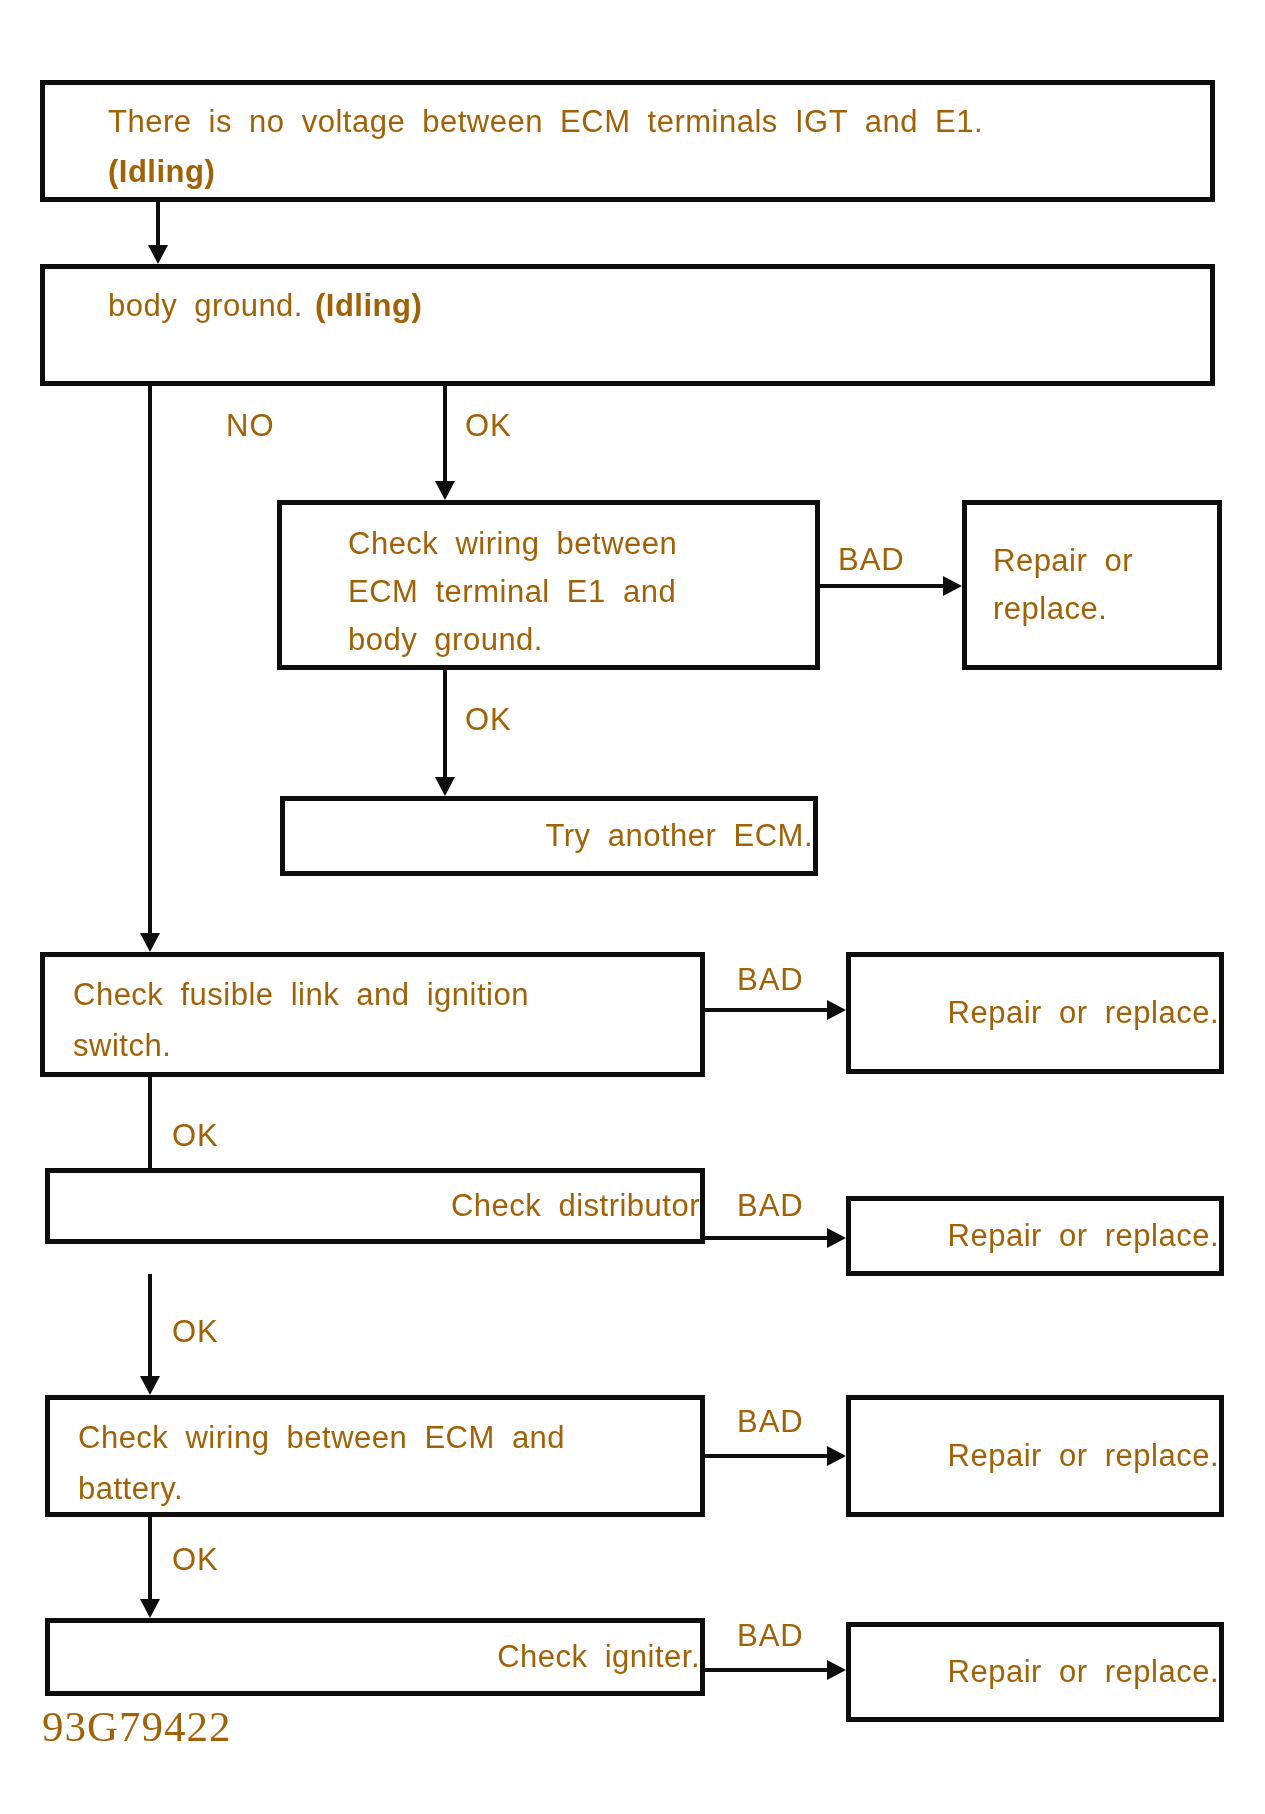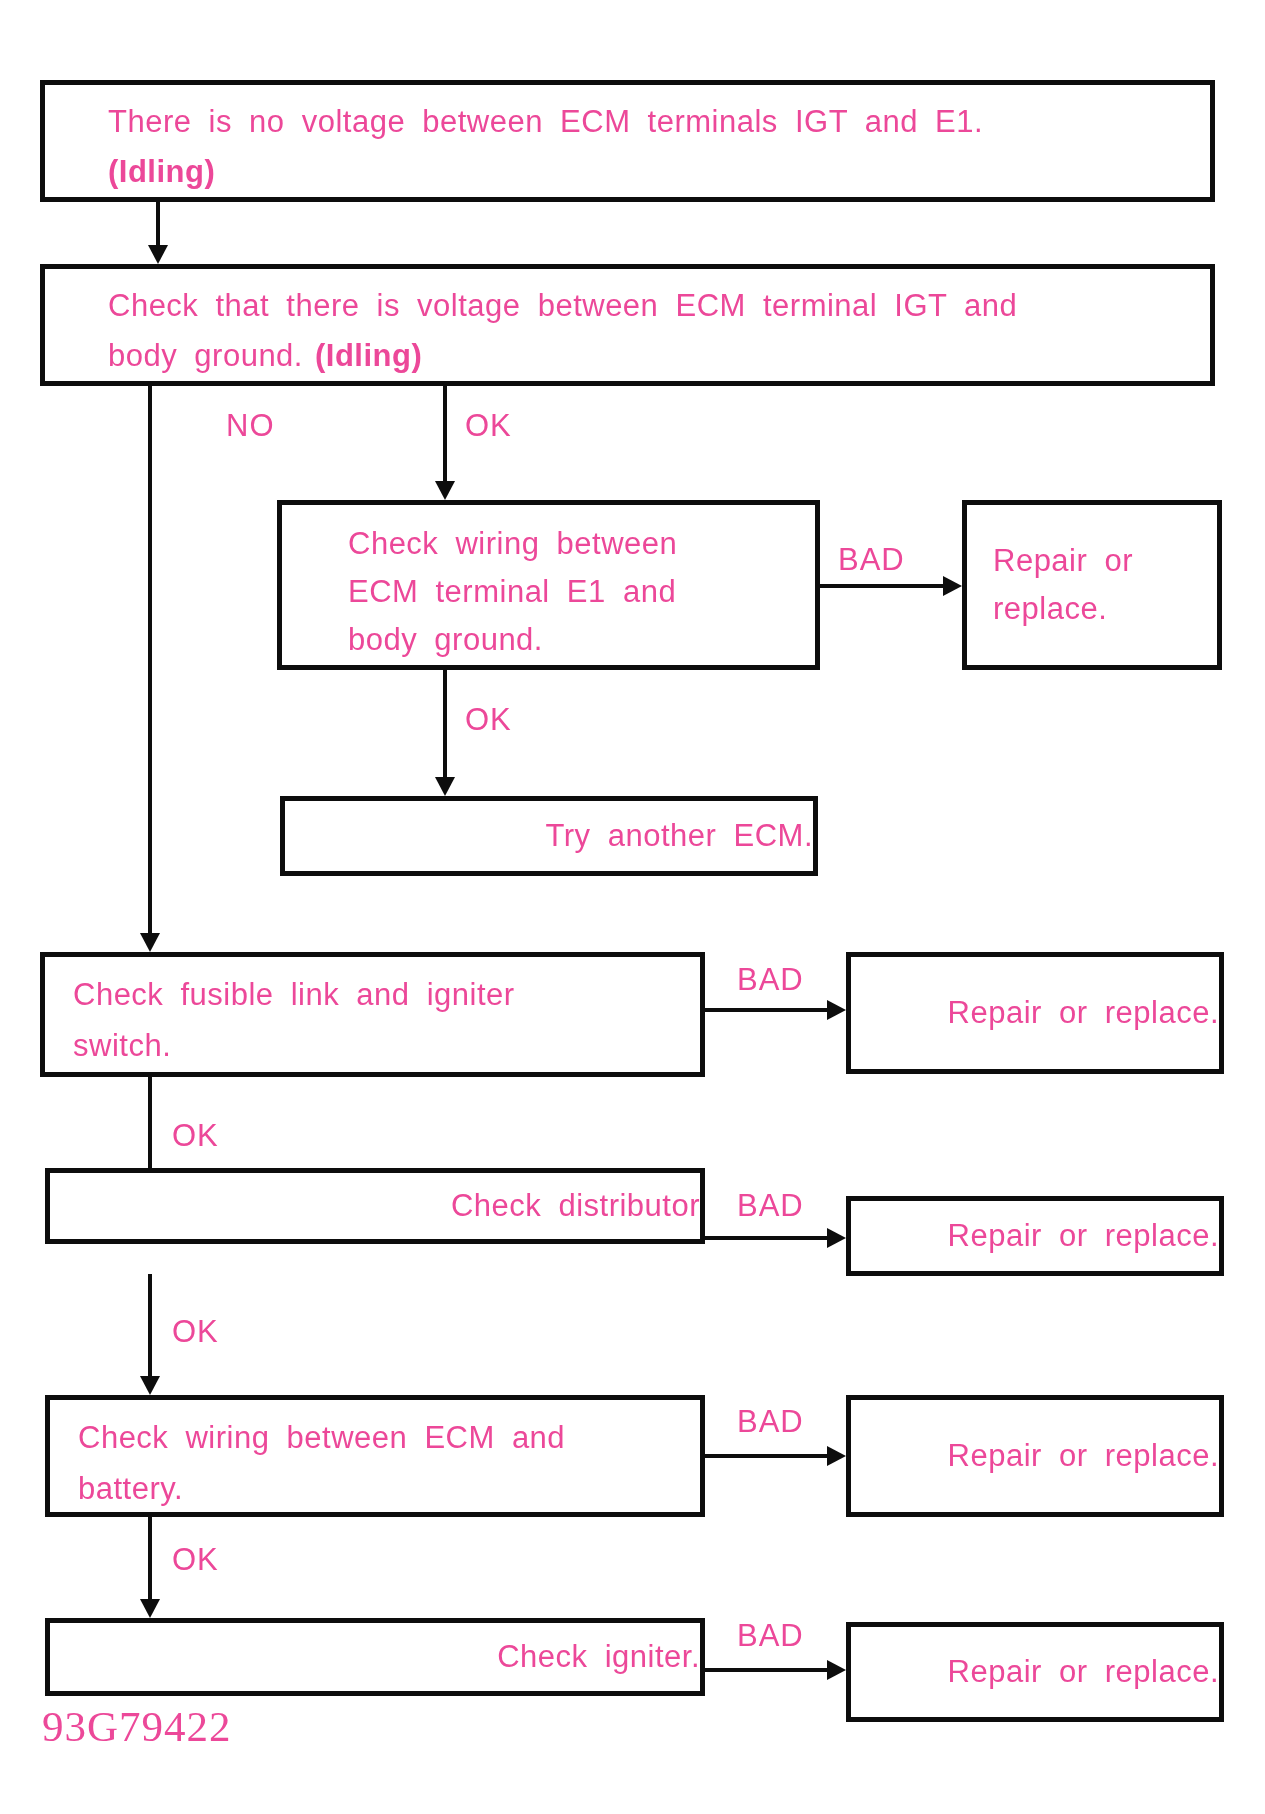--- a/index.html
+++ b/index.html
@@ -2,21 +2,21 @@
 <html><head>
 <meta charset="utf-8">
 <style>
   html, body { margin: 0; padding: 0; background: #ffffff; }
   .page {
     position: relative;
     width: 1265px;
     height: 1814px;
     background: #ffffff;
     font-family: "Liberation Sans", sans-serif;
-    color: #ec4899;
+    color: #a16207;
     overflow: hidden;
   }
   .box {
     position: absolute;
     box-sizing: border-box;
     border: 5px solid #0d0d0d;
     background: #ffffff;
     font-size: 31px;
     letter-spacing: 0.5px;
     word-spacing: 8px;
@@ -59,21 +59,20 @@
 
   <div class="box" style="left:40px; top:80px; width:1175px; height:122px; padding:12px 20px 0 63px; line-height:50px;">
     <div>There is no voltage between ECM terminals IGT and E1.</div>
     <div class="bold">(Idling)</div>
   </div>
 
   <div class="vline" style="left:156px; top:202px; height:46px;"></div>
   <div class="arr-d" style="left:148px; top:245px;"></div>
 
   <div class="box" style="left:40px; top:264px; width:1175px; height:122px; padding:12px 20px 0 63px; line-height:50px;">
-    <div>Check that there is voltage between ECM terminal IGT and</div>
     <div>
       <span>body ground.</span><span class="bold gap-left">(Idling)</span>
     </div>
   </div>
 
   <div class="vline" style="left:148px; top:386px; height:550px;"></div>
   <div class="arr-d" style="left:140px; top:933px;"></div>
   <div class="lbl" style="left:182px; top:408px;margin-left:44px;">NO</div>
 
   <div class="vline" style="left:443px; top:386px; height:98px;"></div>
@@ -97,21 +96,21 @@
 
   <div class="vline" style="left:443px; top:670px; height:110px;"></div>
   <div class="arr-d" style="left:435px; top:777px;"></div>
   <div class="lbl" style="left:465px; top:702px;">OK</div>
 
   <div class="box flexmid" style="left:280px; top:796px; width:538px; height:80px; padding-left:50px;">
     <span>Try another ECM.</span>
   </div>
 
   <div class="box" style="left:40px; top:952px; width:665px; height:125px; padding:12px 10px 0 28px; line-height:51px;">
-    <div>Check fusible link and igniter</div>
+    <div>Check fusible link and ignition</div>
     <div>switch.</div>
   </div>
 
   <div class="lbl" style="left:737px; top:962px;">BAD</div>
   <div class="hline" style="left:705px; top:1008px; width:124px;"></div>
   <div class="arr-r" style="left:827px; top:1000px;"></div>
 
   <div class="box flexmid" style="left:846px; top:952px; width:378px; height:122px; padding-left:40px;">
     <span>Repair or replace.</span>
   </div>

